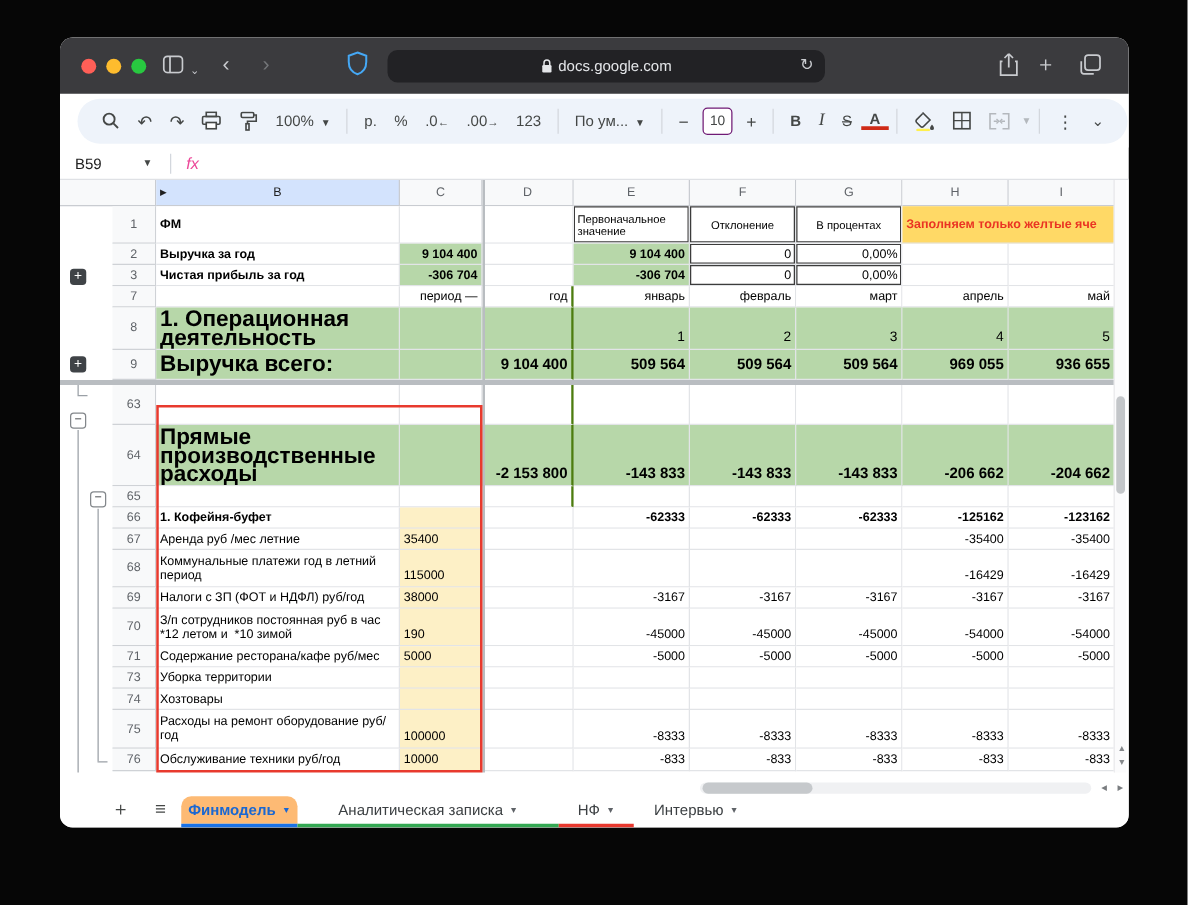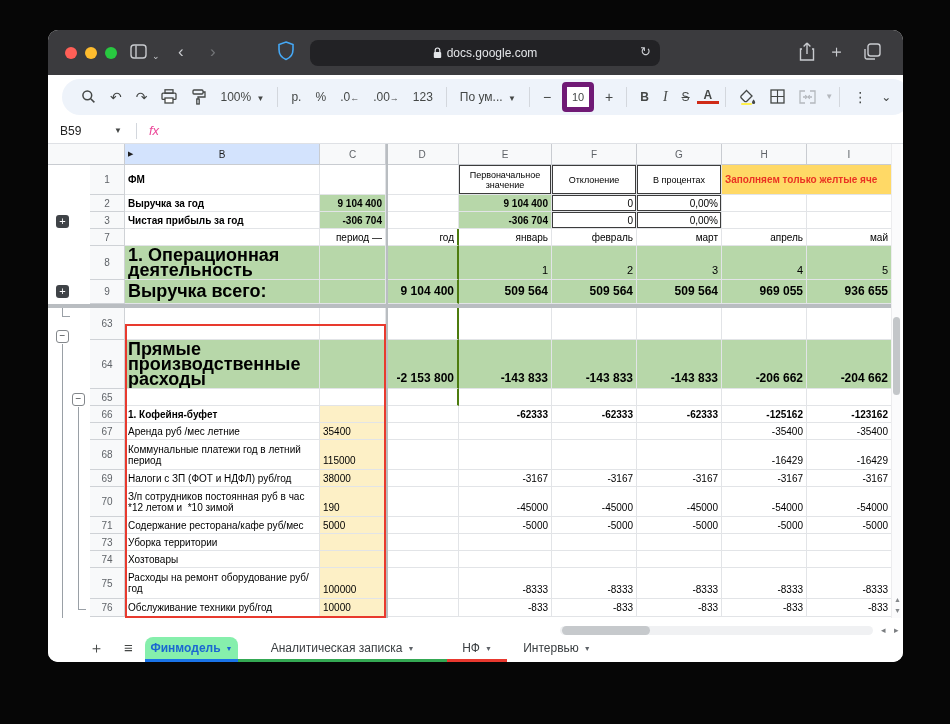--- a/index.html
+++ b/index.html
@@ -14,21 +14,21 @@
   .pill{position:absolute;left:262px;top:10px;width:350px;height:26px;background:#222225;border-radius:8px;display:flex;align-items:center;justify-content:center;color:#e4e6e9;font-size:12px;gap:5px}
   .reload{position:absolute;right:9px;top:4px;color:#c9cbcf;font-size:13px}
   .ric{position:absolute;top:11px;color:#c9cbcf}
 
   
   .appbar{height:43px;background:#fff;display:flex;align-items:center}
   .tpill{margin:0 14px;height:36px;flex:1;background:#eef3fa;border-radius:18px;display:flex;align-items:center;padding:0 12px;color:#444746;font-size:12px}
   .ti{padding:0 7px;text-align:center;white-space:nowrap}
   .tdiv{width:1px;height:20px;background:#d3d7dd;margin:0 6px}
   .caret{font-size:8px;color:#444746;padding-left:2px}
-  .szbox{width:22px;height:20px;border:5px solid #701a75;border-radius:4px;line-height:20px;text-align:center;font-size:11px;background:#fff;margin:0 4px}
+  .szbox{width:22px;height:20px;border:1px solid #701a75;border-radius:4px;line-height:20px;text-align:center;font-size:11px;background:#fff;margin:0 4px}
   .gray{color:#b4b8bd}
   .unders{text-decoration:line-through}
   .colA{border-bottom:3px solid #cf2a17;line-height:12px;font-weight:700}
   svg.ic{display:block}
 
   
   .fbar{height:25px;border-bottom:1px solid #dfe1e5;display:flex;align-items:center;padding-left:12px;font-size:12px;color:#222}
   .nbox{width:52px}
   .fdiv{width:1px;height:16px;background:#d3d7dd;margin:0 12px 0 14px}
   .fx{font-style:italic;color:#ec4899;font-size:13px}
@@ -48,21 +48,21 @@
   .h16{height:32px}.h17{height:17px}.h18{height:18px}.h24{height:24px}.h30{height:30px}.h31{height:31px}.h34{height:34px}.h49{height:49px}
   .r{justify-content:flex-end;text-align:right}
   .g{background:#b7d7a9}
   .y{background:#fdf0c6}
   .bb{font-weight:700}
   .lg{font-size:18px;line-height:15px;font-weight:700}
   .n12{font-size:12px;line-height:13px;font-weight:700}
   .n11{font-size:11px}
   .bot{align-items:flex-end;padding-bottom:3px}
   .dr{border-right:2px solid #4d7c0f}
-  .hd2{font-size:9px;line-height:10px;justify-content:center;text-align:center;box-shadow:inset 0 0 0 1px #3c3c3c}
+  .hd2{font-size:9px;line-height:10px;justify-content:center;text-align:left;box-shadow:inset 0 0 0 1px #3c3c3c}
   .bx{box-shadow:inset 0 0 0 1px #3c3c3c}
   .ban{width:170px;background:#ffd966;color:#ea3323;font-weight:700;white-space:nowrap}
   .tw{display:block;width:155px}
   .tw2{display:block;width:175px}
   .spacer{height:4px}
   .freezeh{position:absolute;left:0;top:160px;width:844px;height:4px;background:#b9bdc1}
   .freezev{position:absolute;left:338px;top:0;width:2px;height:474px;background:#b9bdc1}
   .redbox{position:absolute;left:77px;top:180px;width:261px;height:294px;border:2px solid #e83a2e;box-sizing:border-box;pointer-events:none}
   .gp{position:absolute;width:13px;height:13px;border-radius:3px;background:#3f4347;color:#fff;font-size:11px;line-height:12px;text-align:center;cursor:pointer}
   .gm{position:absolute;width:13px;height:13px;border-radius:3px;background:#fff;border:1px solid #83878b;color:#3c4043;font-size:10px;line-height:10px;text-align:center;box-sizing:border-box;cursor:pointer}
@@ -74,21 +74,21 @@
   
   .hrow{height:12px;position:relative;background:#fff}
   .htrack{position:absolute;left:512px;top:2px;width:313px;height:9px;background:#f0f1f3;border-radius:5px}
   .hthumb{position:absolute;left:514px;top:2px;width:88px;height:9px;background:#c6c9cc;border-radius:5px}
   .ha{position:absolute;top:1px;font-size:9px;color:#7a7d80}
   .tabs{height:26px;position:relative;background:#fff}
   .tabsbar{position:absolute;bottom:0;height:3px}
   .tico{position:absolute;top:4px;color:#444746;font-size:15px;line-height:16px;cursor:pointer}
   .tab{position:absolute;top:1px;height:22px;display:flex;align-items:center;justify-content:center;gap:5px;font-size:12px;color:#3c4043;cursor:pointer}
   .tab .tc{font-size:7px;color:#5f6368}
-  .tabact{background:#86efac;border-radius:8px 8px 0 0;color:#1a67d2;font-weight:700}
+  .tabact{background:#fdba74;border-radius:8px 8px 0 0;color:#1a67d2;font-weight:700}
   .tabact .tc{color:#1a67d2}
 </style>
 </head>
 <body>
 
 <div class="win">
 
   <div class="tbar">
     <span class="dot" style="left:17px;background:#ff5f57"></span>
     <span class="dot" style="left:37px;background:#febc2e"></span>

